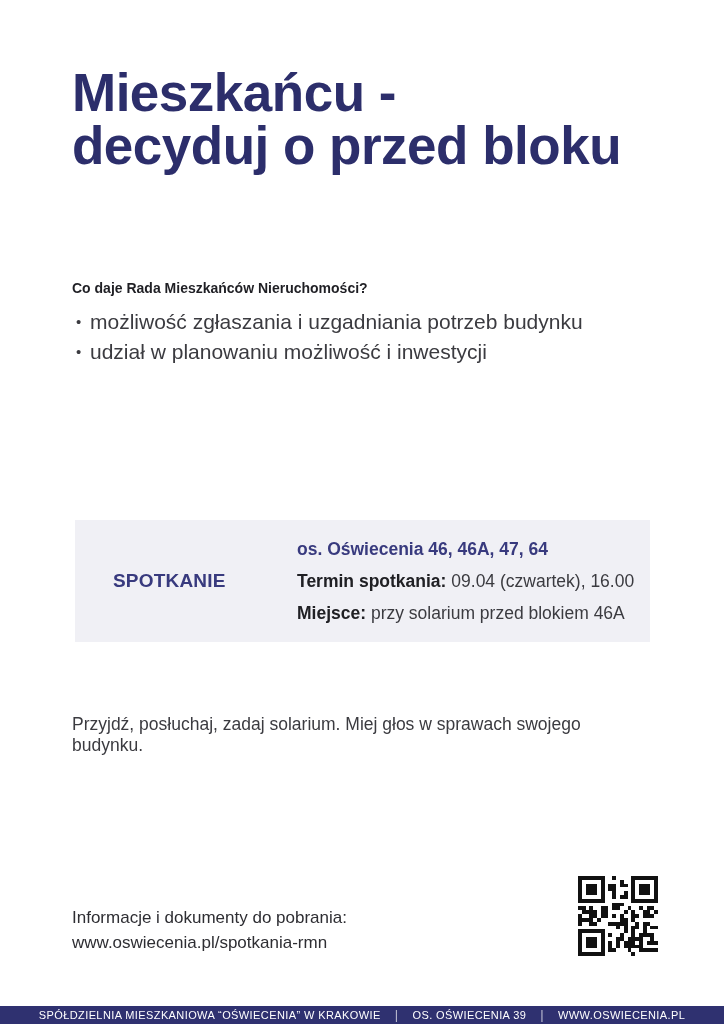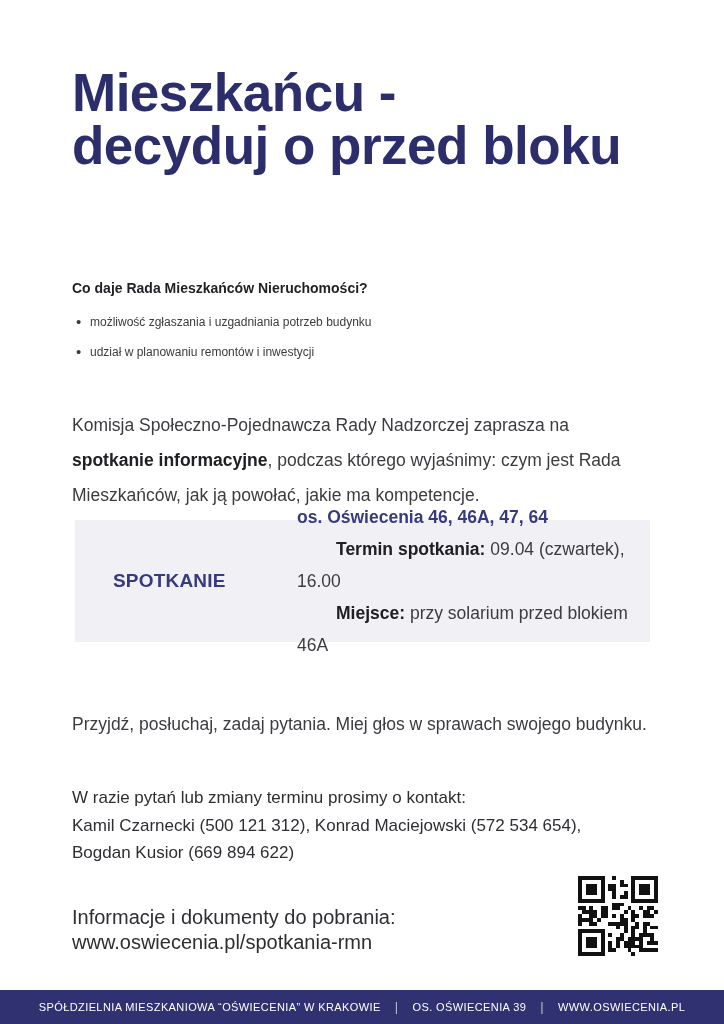--- a/index.html
+++ b/index.html
@@ -44,21 +44,21 @@
 
   .benefits-heading{
     top:280px;
     font-size:14px;
     font-weight:bold;
     color:#1f1f24;
   }
   .benefits-list{
     top:307px;
     list-style:none;
-    font-size:12px;
+    font-size:21px;
     line-height:30px;
     color:var(--text-soft);
   }
   .benefits-list li{padding-left:18px;position:relative;}
   .benefits-list li::before{
     content:"•";
     position:absolute;left:4px;top:0;
     font-size:15px;color:var(--text-soft);
   }
 
@@ -90,53 +90,53 @@
   .meeting-details{
     flex:1;
     font-size:17.5px;
     line-height:32px;
     color:var(--text-soft);
   }
   .meeting-address{
     color:var(--navy-light);
     font-weight:bold;
   }
-  .meeting-details b{color:#202024;margin-left:39px;}
+  .meeting-details b{color:#202024;}
 
   .cta{
     top:714px;
     font-size:17.5px;
     color:var(--text-soft);
   }
 
   .contact{
     top:784px;
     font-size:17px;
     line-height:27.5px;
     color:var(--text);
   }
 
   .download{
     top:905px;
-    font-size:20px;
+    font-size:17px;
     line-height:25px;
     color:var(--text);
   }
 
   .qr{
     position:absolute;
     left:578px;top:876px;
     width:80px;height:80px;
   }
   .qr svg{width:100%;height:100%;display:block;}
 
   .footer{
     position:absolute;
     left:0;bottom:0;
-    width:724px;height:34px;
+    width:724px;height:18px;
     background:var(--footer-bg);
     color:var(--footer-text);
     display:flex;
     align-items:center;
     justify-content:center;
     gap:14px;
     font-size:11px;
     letter-spacing:0.4px;
     white-space:nowrap;
   }
@@ -150,49 +150,41 @@
   <h1 class="abs title">
     <span style="display:block">Mieszkańcu -</span>
     <span style="display:block">decyduj o przed bloku</span>
   </h1>
 
 
   <h2 class="abs benefits-heading">Co daje Rada Mieszkańców Nieruchomości?</h2>
 
   <ul class="abs benefits-list">
     <li>możliwość zgłaszania i uzgadniania potrzeb budynku</li>
-    <li>udział w planowaniu remontów i inwestycji</li>
+    <li>udział w planowaniu możliwość i inwestycji</li>
   </ul>
 
-  <p class="abs invitation">
-    <span>Komisja Społeczno-Pojednawcza Rady Nadzorczej zaprasza na </span><b>spotkanie informacyjne</b><span>, podczas którego wyjaśnimy: czym jest Rada Mieszkańców, jak ją powołać, jakie ma kompetencje.</span>
-  </p>
 
   <div class="meeting-box">
     <div class="meeting-label">
       <span style="display:block">SPOTKANIE</span>
     </div>
     <div class="meeting-details">
       <div class="meeting-address">os. Oświecenia 46, 46A, 47, 64</div>
       <div>
         <b>Termin spotkania:</b><span> 09.04 (czwartek), 16.00</span>
       </div>
       <div>
         <b>Miejsce:</b><span> przy solarium przed blokiem 46A</span>
       </div>
     </div>
   </div>
 
-  <p class="abs cta">Przyjdź, posłuchaj, zadaj pytania. Miej głos w sprawach swojego budynku.</p>
-
-  <p class="abs contact">
-    <span style="display:block">W razie pytań lub zmiany terminu prosimy o kontakt:</span>
-    <span style="display:block">Kamil Czarnecki (500 121 312), Konrad Maciejowski (572 534 654),</span>
-    <span style="display:block">Bogdan Kusior (669 894 622)</span>
-  </p>
+  <p class="abs cta">Przyjdź, posłuchaj, zadaj solarium. Miej głos w sprawach swojego budynku.</p>
+
 
   <p class="abs download">
     <span style="display:block">Informacje i dokumenty do pobrania:</span>
     <span style="display:block">www.oswiecenia.pl/spotkania-rmn</span>
   </p>
 
   <div class="qr">
     <svg viewBox="0 0 21 21" shape-rendering="crispEdges">
         <rect x="0" y="0" width="7" height="7" fill="#111"></rect>
         <rect x="1" y="1" width="5" height="5" fill="#fff"></rect>

